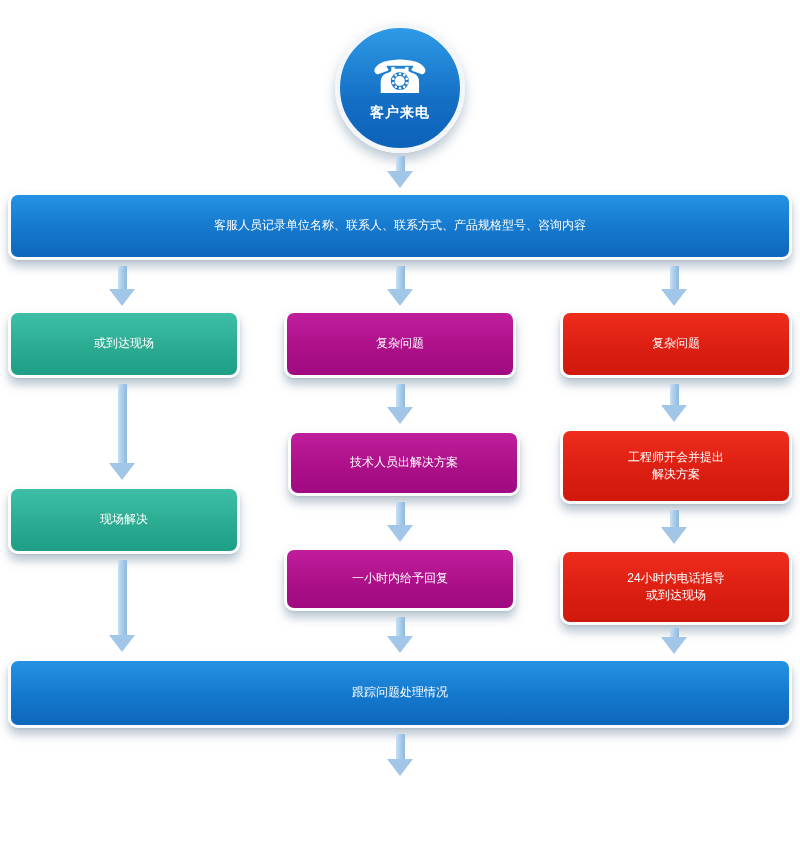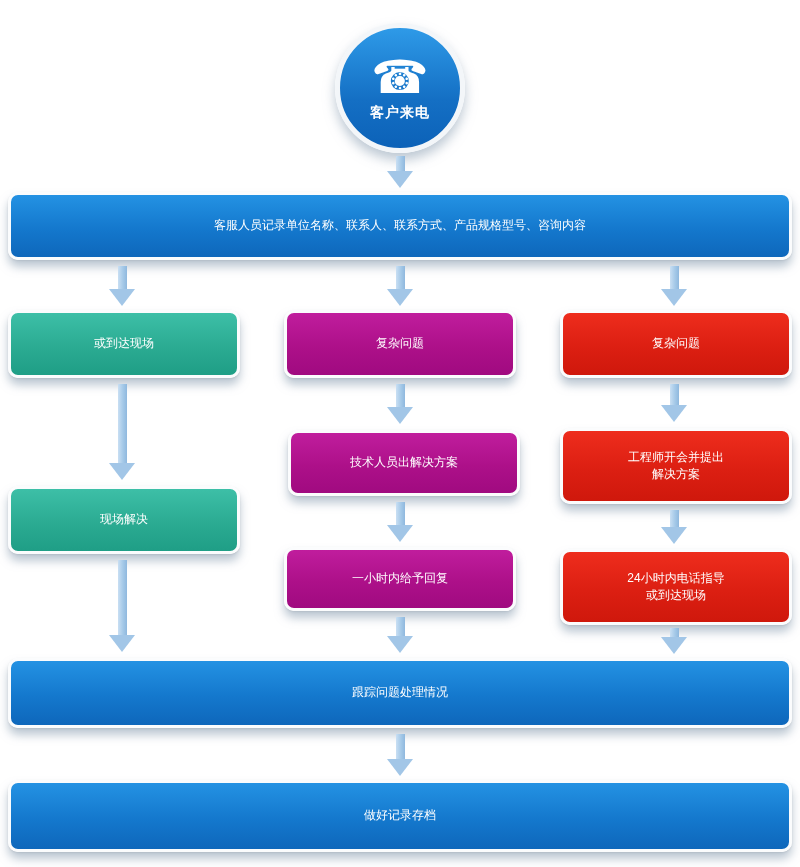--- a/index.html
+++ b/index.html
@@ -171,17 +171,14 @@
 
   <div class="box blue" style="left:8px;top:658px;width:784px;height:70px">
     <span>跟踪问题处理情况</span>
   </div>
 
   <div class="arrow" style="left:387px;top:734px;height:42px">
     <div class="stem"></div>
     <div class="head"></div>
   </div>
 
-  <div class="box blue" style="left:8px;top:780px;width:784px;height:72px">
-    <span>做好记录存档</span>
-  </div>
 
 </div>
 
 </body></html>

